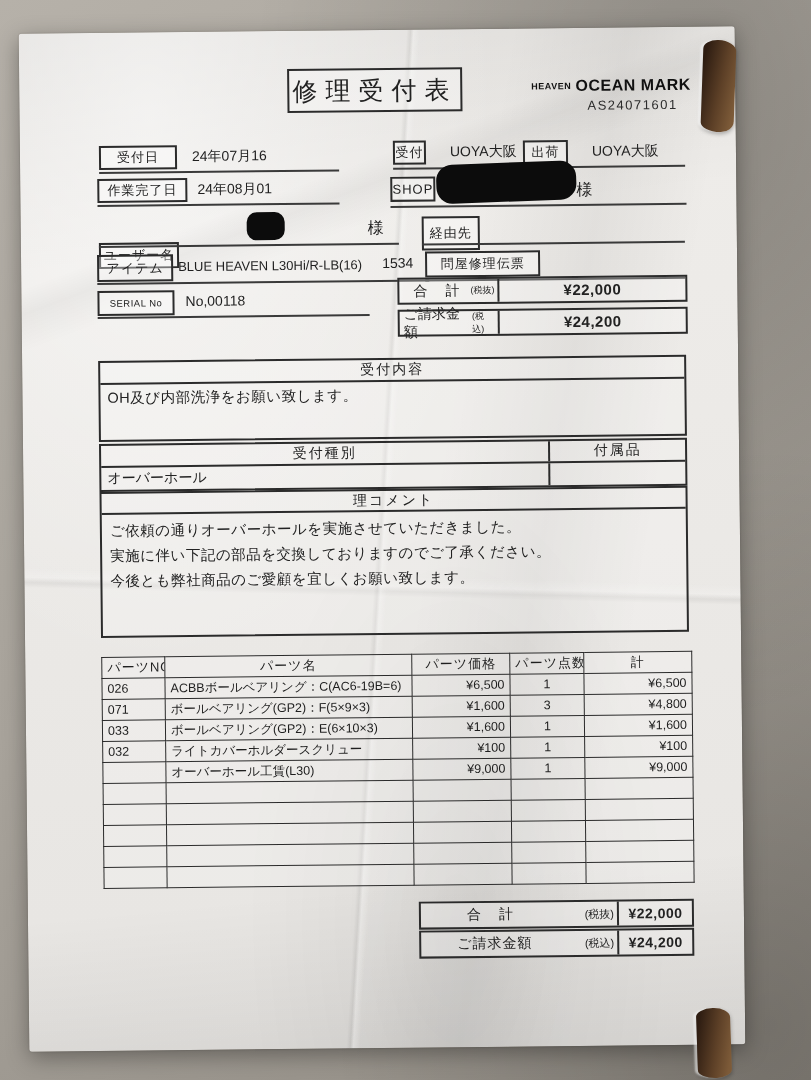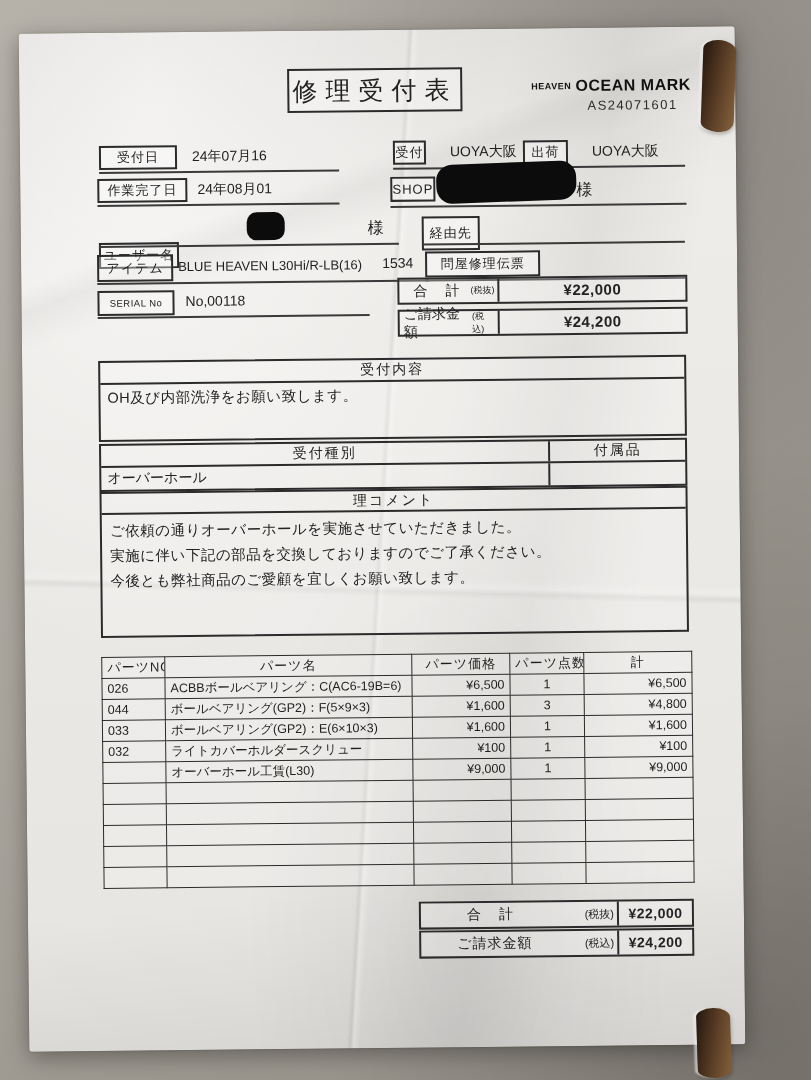--- a/index.html
+++ b/index.html
@@ -210,21 +210,21 @@
       <th>計</th>
     </tr>
     <tr>
       <td class="num">026</td>
       <td class="name">ACBBボールベアリング：C(AC6-19B=6)</td>
       <td class="price">¥6,500</td>
       <td class="qty">1</td>
       <td class="total">¥6,500</td>
     </tr>
     <tr>
-      <td class="num">044</td>
+      <td class="num">071</td>
       <td class="name">ボールベアリング(GP2)：F(5×9×3)</td>
       <td class="price">¥1,600</td>
       <td class="qty">3</td>
       <td class="total">¥4,800</td>
     </tr>
     <tr>
       <td class="num">033</td>
       <td class="name">ボールベアリング(GP2)：E(6×10×3)</td>
       <td class="price">¥1,600</td>
       <td class="qty">1</td>

